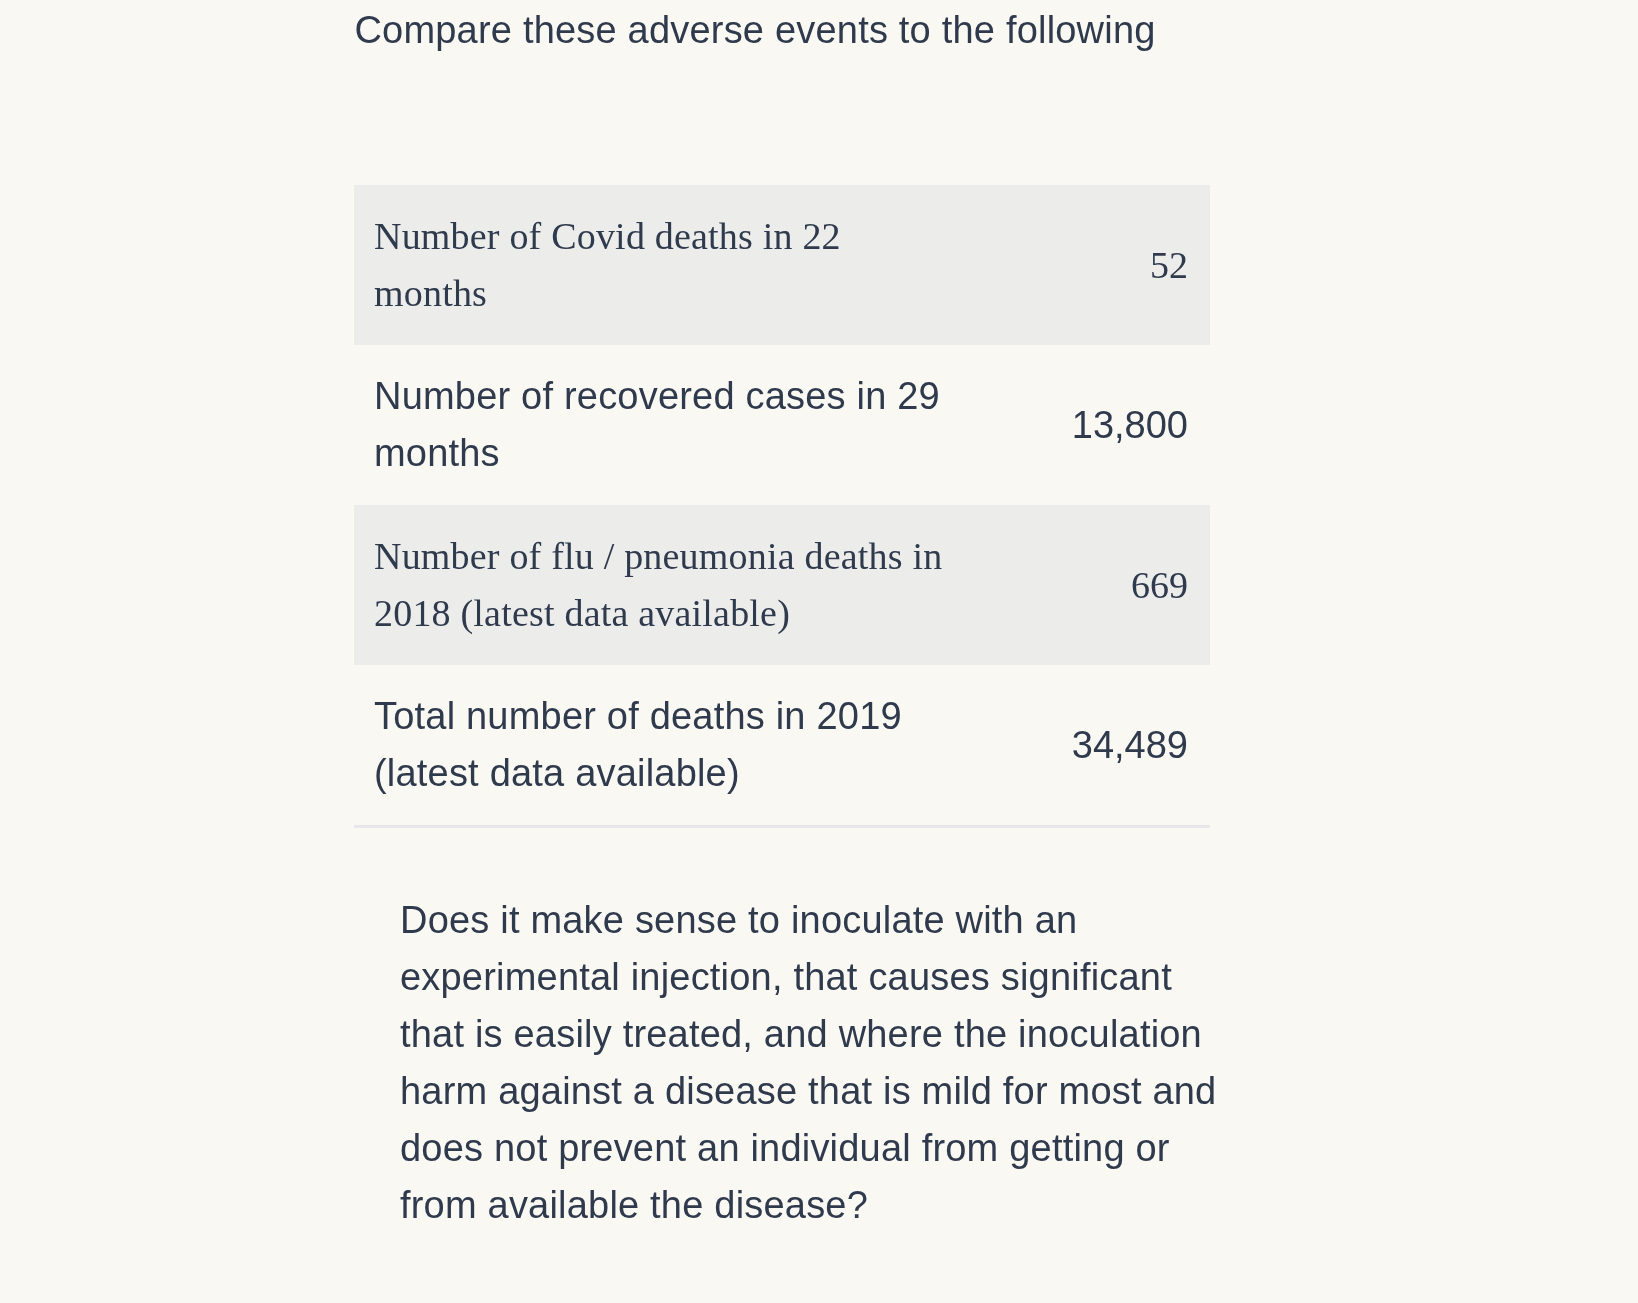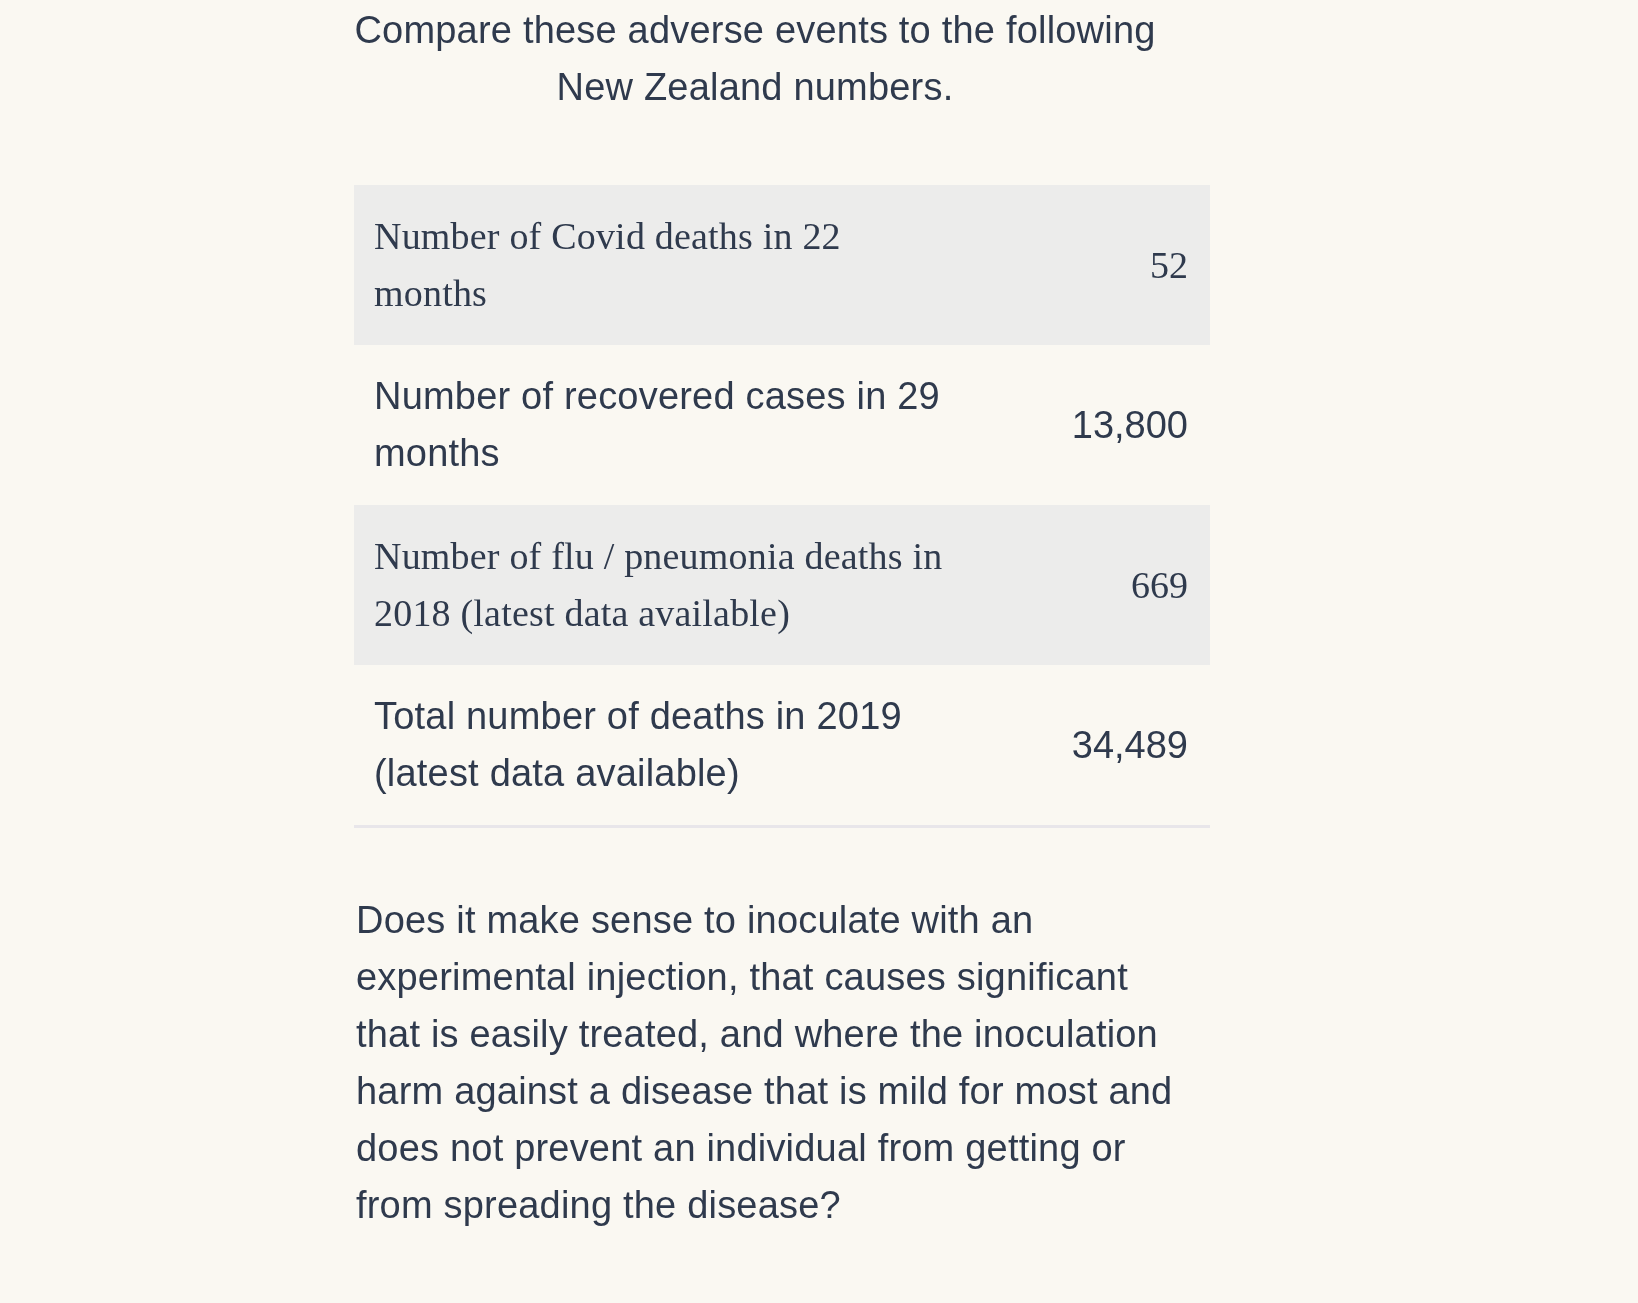--- a/index.html
+++ b/index.html
@@ -65,30 +65,29 @@
   
   .body-paragraph {
     position: absolute;
     left: 356px;
     top: 892px;
     width: 830px;
     font-size: 38px;
     line-height: 57px;
     letter-spacing: 0.2px;
   }
-  .body-paragraph .line { display: block; white-space: nowrap; }
+  .body-paragraph .line { display: block; white-space: nowrap; margin-left: 44px; }
 </style>
 </head>
 <body>
 
 <div class="canvas">
 
   <div class="heading">
     <span class="line">Compare these adverse events to the following</span>
-    <span class="line">New Zealand numbers.</span>
   </div>
 
   <div class="stats-table">
 
     <div class="row gray">
       <div class="row-label">
         <span class="line">Number of Covid deaths in 22</span>
         <span class="line">months</span>
       </div>
       <div class="row-value">52</div>
@@ -119,16 +118,16 @@
     </div>
 
   </div>
 
   <div class="body-paragraph">
     <span class="line">Does it make sense to inoculate with an</span>
     <span class="line">experimental injection, that causes significant</span>
     <span class="line">that is easily treated, and where the inoculation</span>
     <span class="line">harm against a disease that is mild for most and</span>
     <span class="line">does not prevent an individual from getting or</span>
-    <span class="line">from spreading the disease?</span>
+    <span class="line">from available the disease?</span>
   </div>
 
 </div>
 
 </body></html>

